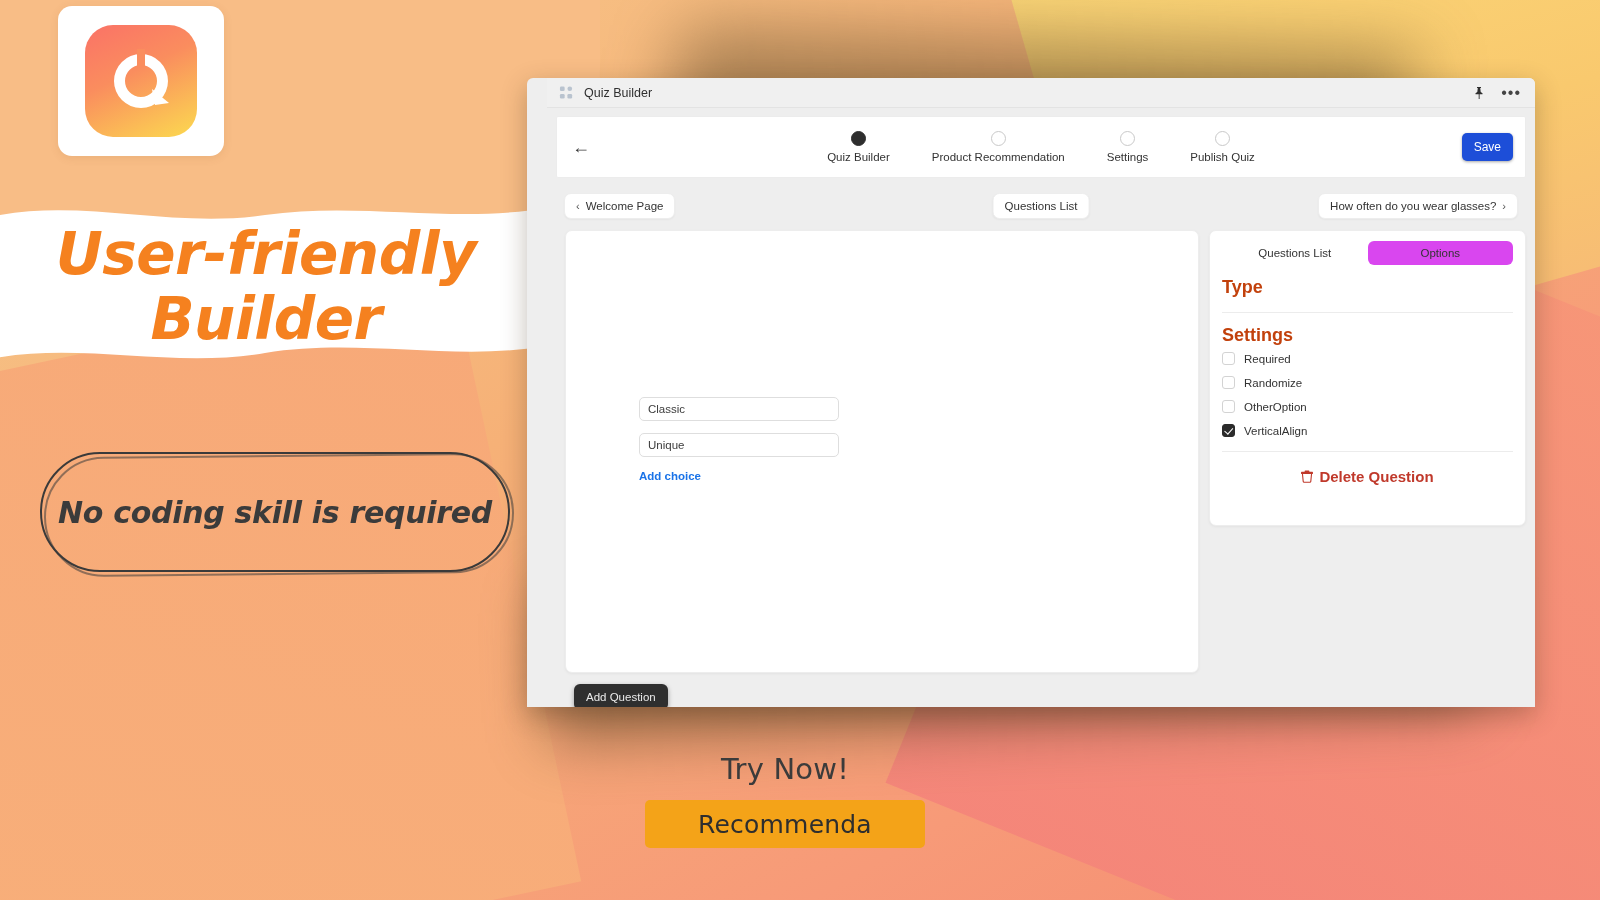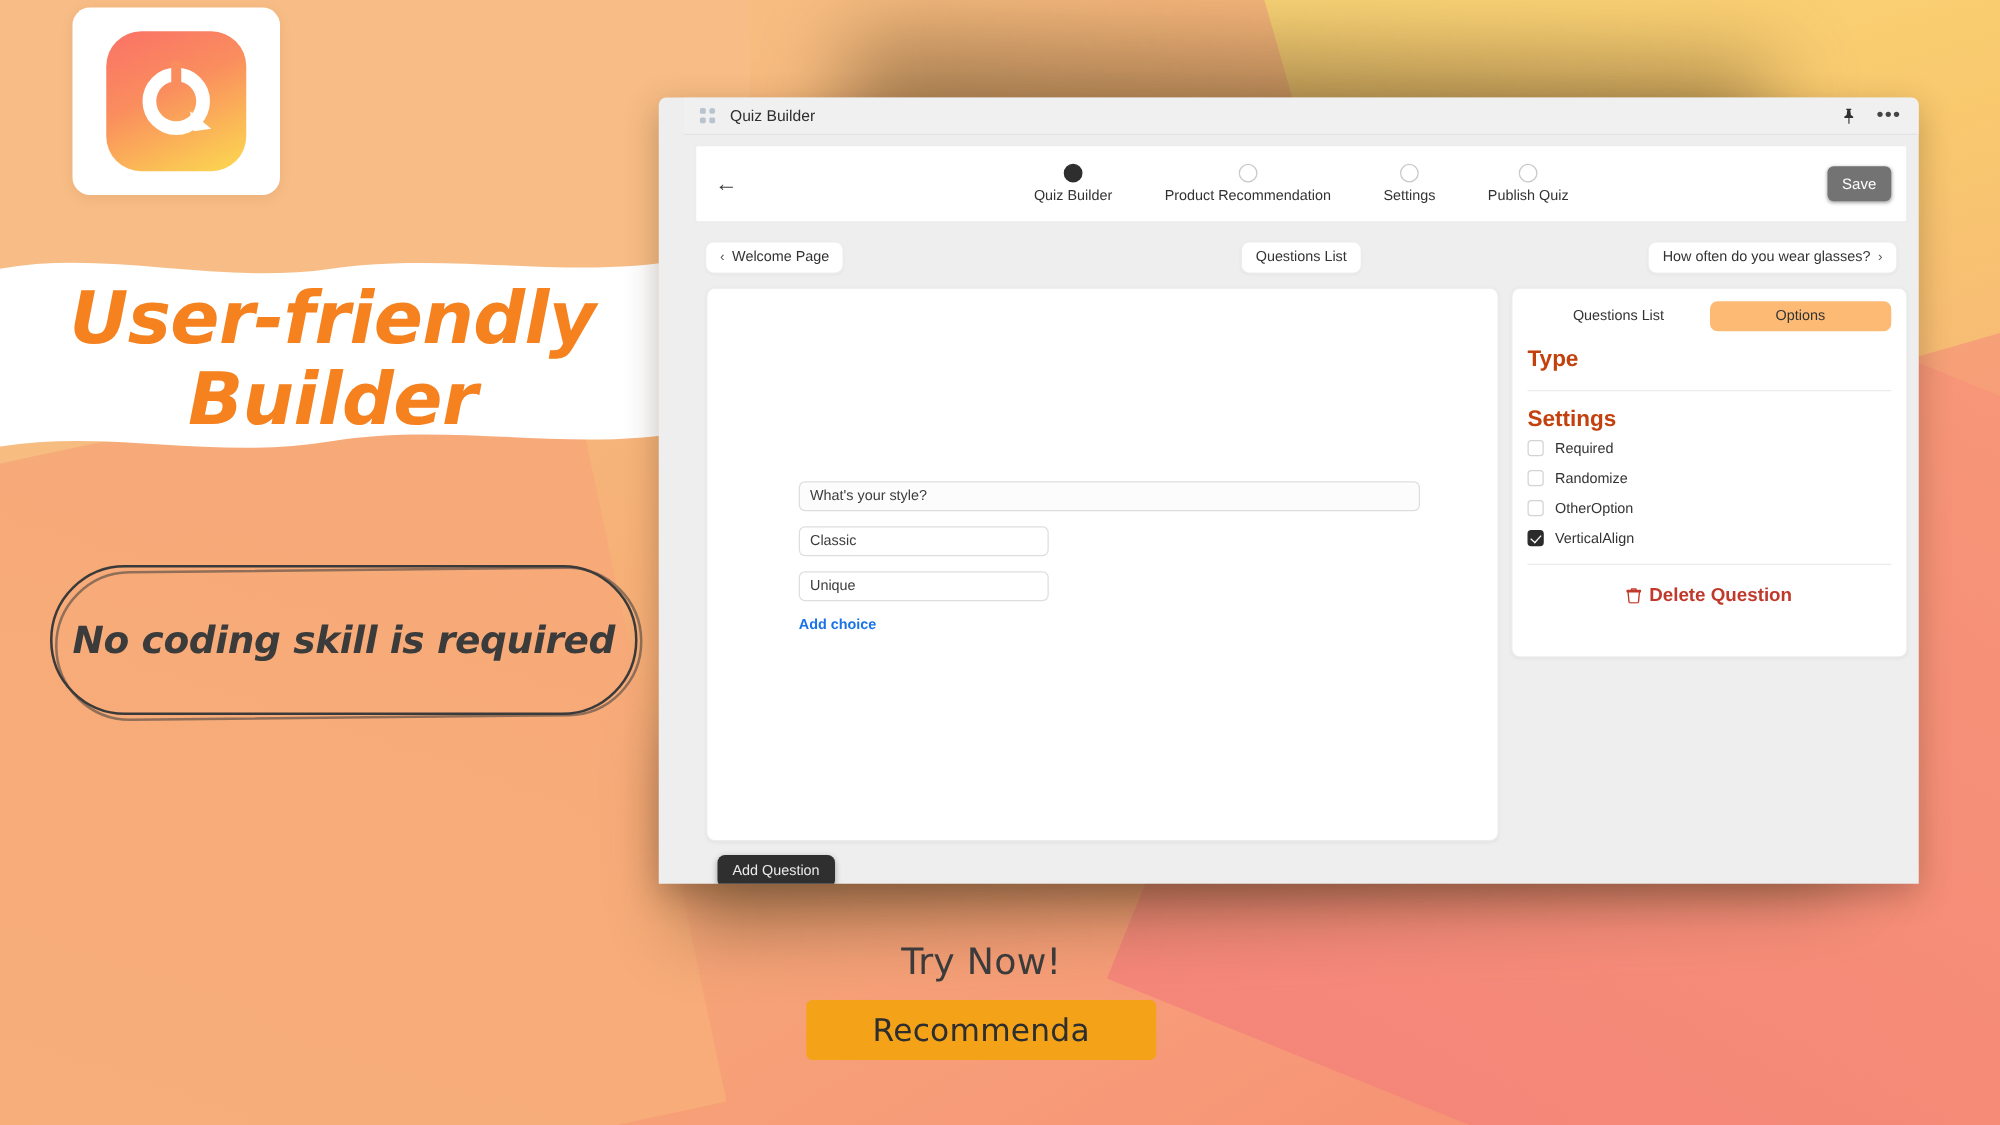--- a/index.html
+++ b/index.html
@@ -182,21 +182,21 @@
   .step { display: flex; flex-direction: column; align-items: center; pointer-events: auto; cursor: pointer; }
   .step-dot {
     width: 15px; height: 15px; border-radius: 50%;
     border: 1.4px solid #c9c9c9; background: #fff;
     margin-bottom: 5px;
   }
   .step.active .step-dot { background: #2e2e2e; border-color: #2e2e2e; }
   .step-label { font-size: 11.5px; color: #333; white-space: nowrap; }
   #save-btn {
     margin-left: auto; z-index: 2;
-    background: #737373; color: #fff;
+    background: #1d4ed8; color: #fff;
     border: none; border-radius: 5px;
     font-size: 12px; font-family: "Liberation Sans", sans-serif;
     padding: 7px 12px; cursor: pointer;
     box-shadow: 0 1px 3px rgba(0,0,0,.35);
   }
 
   
   #navrow {
     display: flex; align-items: center;
     height: 40px; margin-top: 8px;
@@ -268,21 +268,21 @@
     box-shadow: 0 1px 3px rgba(0,0,0,.05);
   }
   #panel-tabs { display: flex; gap: 0; margin-bottom: 12px; }
   .panel-tab {
     flex: 1; text-align: center;
     font-size: 11.5px; color: #333;
     padding: 6px 0; border-radius: 6px;
     cursor: pointer; background: transparent;
     border: none; font-family: "Liberation Sans", sans-serif;
   }
-  .panel-tab.active { background: #fdba74; }
+  .panel-tab.active { background: #d946ef; }
   .panel-label { font-size: 18px; font-weight: bold; color: #c2410c; margin-bottom: 6px; }
   #type-select-wrap { position: relative; }
   #type-select {
     width: 100%; height: 26px;
     border: 1px solid #e2e2e2; border-radius: 6px;
     background: #fdfdfd;
     font-size: 11.5px; color: #3a3a3a;
     padding: 0 22px 0 9px;
     font-family: "Liberation Sans", sans-serif;
     -webkit-appearance: none; appearance: none;
@@ -415,21 +415,20 @@
           <span>How often do you wear glasses?</span>
           <span class="chev">›</span>
         </div>
       </div>
 
       <div id="main">
 
         <div id="canvas-wrap">
           <div id="canvas">
             <div id="qblock">
-              <input id="question-input" type="text" value="What's your style?" style="">
               <input class="choice-input" type="text" value="Classic" style="">
               <input class="choice-input" type="text" value="Unique" style="">
               <span id="add-choice">Add choice</span>
             </div>
           </div>
           <button id="add-question-btn">Add Question</button>
         </div>
 
         <div id="options-panel">
           <div id="panel-tabs">

